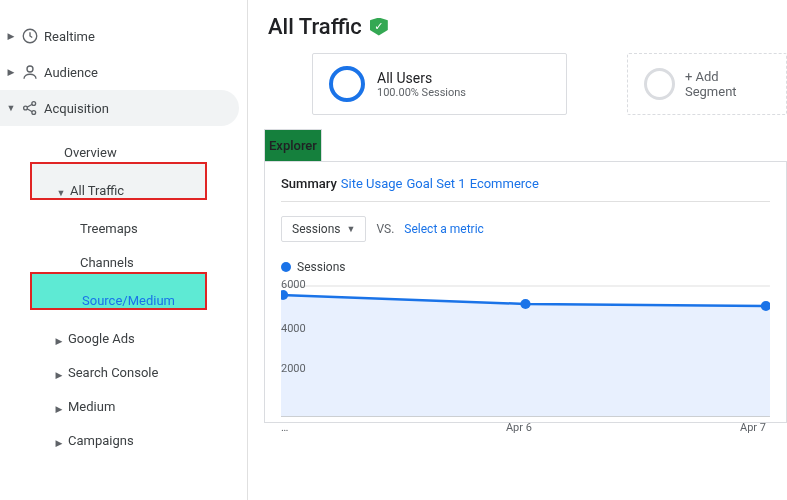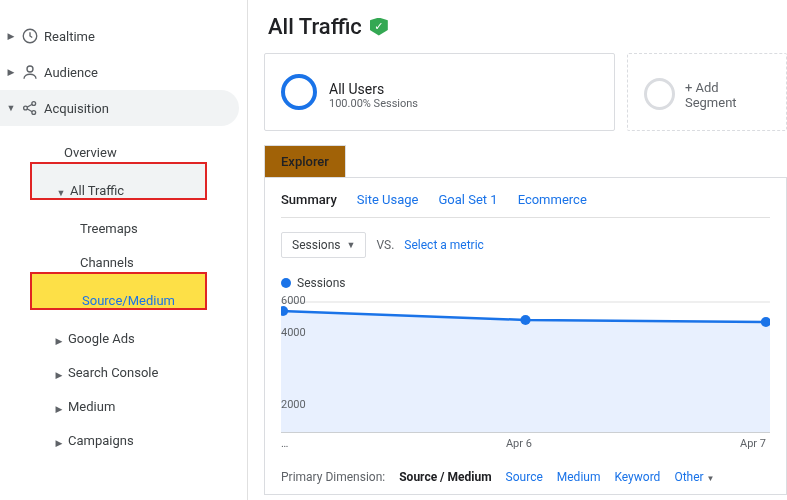--- a/index.html
+++ b/index.html
@@ -10,43 +10,43 @@
   .reports-heading { font-size: 11px; letter-spacing: 1.5px; color: #9aa0a6; padding: 6px 0 18px 16px; font-weight:500;}
   .nav-row { display: flex; align-items: center; height: 36px; padding-left: 6px; cursor: pointer; color:#3c4043;}
   .nav-row .exp { width: 10px; font-size: 9px; color: #5f6368; display:inline-flex; justify-content:center;}
   .nav-row .ic { width: 28px; display: inline-flex; align-items: center; justify-content: center; color:#5f6368;}
   .nav-row.active-section { background: #f1f3f4; border-radius: 0 18px 18px 0; margin-right:8px;}
   .sub-row { display:flex; align-items:flex-end; height: 34px; padding-left: 48px; color:#3c4043; cursor:pointer;}
   .sub-row.sub1 { padding-left: 64px; }
   .sub-row.sub2 { padding-left: 80px; }
   .sub-row.has-exp { padding-left:54px; }
   .sub-row .exp { width:10px; font-size:9px; color:#5f6368; display:inline-flex; justify-content:center; margin-right:4px;}
-  .sub-row.selected { background:#fde047; color:#1a73e8; }
+  .sub-row.selected { background:#5eead4; color:#1a73e8; }
   .sub-row.hover-grey { background:#f1f3f4; }
   .highlight-box { border:2px solid #e02424; margin:2px 40px 2px 30px; padding:0; }
   .highlight-box .sub-row { margin:0; }
 
   .main { flex:1; padding: 8px 0 0 16px; position:relative; }
   .page-title-row { display:flex; align-items:center; gap:8px; padding: 6px 0 14px 4px;}
   .page-title-row h1 { font-size:22px; font-weight:500; color:#202124;}
   .shield { width:18px; height:18px; display:inline-flex; align-items:center; justify-content:center; background:#34a853; color:#fff; border-radius:3px 3px 6px 6px; clip-path: polygon(50% 100%, 0 70%, 0 15%, 50% 0, 100% 15%, 100% 70%); font-size:11px;}
 
   .segment-row { display:flex; gap:12px; padding-right:0; }
-  .segment-card { border:1px solid #dadce0; border-radius:2px; display:flex; align-items:flex-end; padding:20px 16px; flex:1; min-width:0;}
+  .segment-card { border:1px solid #dadce0; border-radius:2px; display:flex; align-items:center; padding:12px 16px; flex:1; min-width:0;margin-left:48px;}
   .segment-card.add { border-style:dashed; color:#5f6368; justify-content:flex-start; gap:10px; min-width:160px; flex:0 0 160px;}
   .ring { width:36px; height:36px; border:4px solid #1a73e8; border-radius:50%;}
   .ring.grey { border-color:#dadce0; width:32px; height:32px; border-width:3px;}
   .segment-meta { margin-left:12px; }
   .segment-meta .t { font-size:14px; color:#202124;}
   .segment-meta .s { font-size:11px; color:#5f6368;}
 
   .tabs-wrap { margin-top:14px;}
-  .tab { display:inline-block; border:1px solid #dadce0; border-bottom:none; padding:8px 16px; font-size:13px; font-weight:500; color:#202124; background:#a16207;}
+  .tab { display:inline-block; border:1px solid #dadce0; border-bottom:none; padding:8px 4px; font-size:13px; font-weight:500; color:#202124; background:#15803d;}
   .panel { border:1px solid #dadce0; padding:14px 16px 4px 16px;}
-  .subtabs { display:flex; gap:20px; border-bottom:1px solid #e0e0e0; padding-bottom:10px; margin-bottom:14px;}
+  .subtabs { display:flex; gap:4px; border-bottom:1px solid #e0e0e0; padding-bottom:10px; margin-bottom:14px;}
   .subtabs span { font-size:13px; cursor:pointer;}
   .subtabs .active-sub { color:#202124; font-weight:500;}
   .subtabs .link { color:#1a73e8;}
 
   .controls-row { display:flex; align-items:center; gap:10px; font-size:12px;}
   .select-btn { border:1px solid #dadce0; padding:5px 10px; border-radius:2px; display:inline-flex; align-items:center; gap:6px; cursor:pointer; color:#3c4043; font-size:12px;}
   .select-btn .caret { font-size:9px; color:#5f6368;}
   .link-txt { color:#1a73e8; cursor:pointer;}
   .vs { color:#5f6368;}
 
@@ -189,45 +189,34 @@
           <span class="link-txt">Select a metric</span>
         </div>
 
         <div class="legend">
           <span class="dot"></span>
           <span>Sessions</span>
         </div>
 
         <div class="chart">
           <span class="ylab" style="top:0">6000</span>
-          <span class="ylab" style="top:32px">4000</span>
-          <span class="ylab" style="top:104px">2000</span>
+          <span class="ylab" style="top:44px">4000</span>
+          <span class="ylab" style="top:84px">2000</span>
           <svg viewBox="0 0 480 140" preserveAspectRatio="none">
             <line x1="0" y1="8" x2="480" y2="8" stroke="#e0e0e0" stroke-width="1"></line>
             <line x1="0" y1="52" x2="480" y2="52" stroke="#e0e0e0" stroke-width="1"></line>
             <line x1="0" y1="96" x2="480" y2="96" stroke="#e0e0e0" stroke-width="1"></line>
             <line x1="0" y1="138" x2="480" y2="138" stroke="#9aa0a6" stroke-width="1"></line>
             <path d="M0 17 L240 26 L480 28 L480 138 L0 138 Z" fill="#e8f0fe"></path>
             <path d="M0 17 L240 26 L480 28" stroke="#1a73e8" stroke-width="2.5" fill="none"></path>
             <circle cx="2" cy="17" r="5" fill="#1a73e8"></circle>
             <circle cx="240" cy="26" r="5" fill="#1a73e8"></circle>
             <circle cx="476" cy="28" r="5" fill="#1a73e8"></circle>
           </svg>
           <span class="xlab" style="left:0">…</span>
           <span class="xlab" style="left:46%">Apr 6</span>
           <span class="xlab" style="right:4px">Apr 7</span>
         </div>
 
-        <div class="prim-dim">
-          <span class="lab">Primary Dimension:</span>
-          <span class="active-dim">Source / Medium</span>
-          <span class="link">Source</span>
-          <span class="link">Medium</span>
-          <span class="link">Keyword</span>
-          <span class="link">
-            <span>Other</span>
-            <span class="caret"> ▼</span>
-          </span>
-        </div>
       </div>
     </div>
   </div>
 </div>
 
 </body></html>

